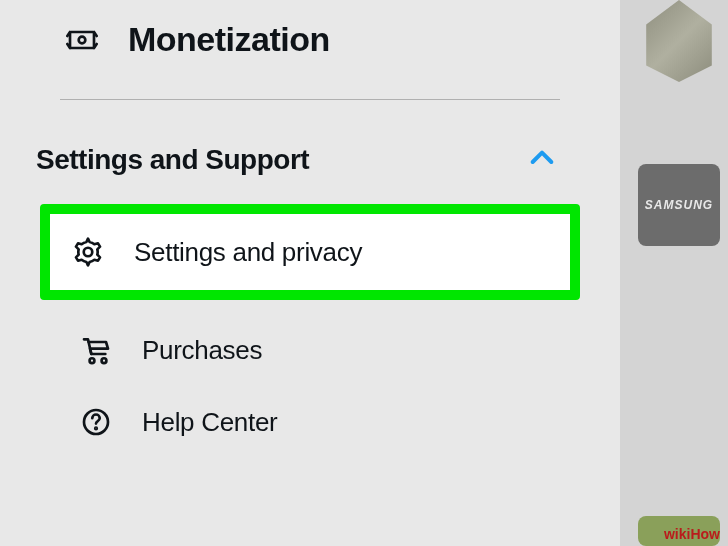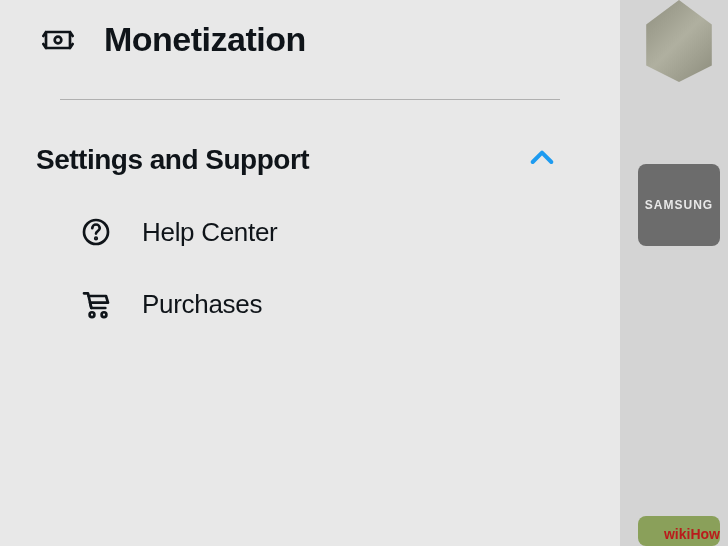--- a/index.html
+++ b/index.html
@@ -20,21 +20,21 @@
       left: 0;
       top: 0;
       width: 620px;
       height: 546px;
       background: #e8e8e8;
       padding: 0;
     }
     .menu-item-top {
       display: flex;
       align-items: center;
-      padding: 20px 40px;
+      padding: 20px 64px;
       gap: 28px;
     }
     .menu-item-top .label {
       font-size: 34px;
       font-weight: 800;
       color: #0f1419;
       letter-spacing: -0.5px;
     }
     .divider {
       border: none;
@@ -91,20 +91,21 @@
     }
     .highlighted-box .menu-item .icon-wrap {
       margin-left: 0;
     }
     .right-strip {
       position: absolute;
       right: 0;
       top: 0;
       width: 130px;
       height: 546px;
+      font-style: italic;
     }
     .thumb {
       width: 82px;
       height: 82px;
       border-radius: 8px;
       position: absolute;
       right: 8px;
     }
     .thumb-1 {
       top: 0;
@@ -160,44 +161,55 @@
 
   <div class="section-header">
     <span class="label">Settings and Support</span>
     <span class="icon-wrap">
       <svg viewBox="0 0 24 24" fill="none" stroke="#1d9bf0" stroke-width="3" stroke-linecap="round" stroke-linejoin="round">
         <polyline points="5 15 12 8 19 15"></polyline>
       </svg>
     </span>
   </div>
 
-
-  <div class="menu-lower">
+  <div class="highlighted-box">
     <div class="menu-item">
       <span class="icon-wrap">
         <svg viewBox="0 0 24 24" fill="none" stroke="#0f1419" stroke-width="2" stroke-linecap="round" stroke-linejoin="round">
-          <circle cx="12" cy="12" r="9"></circle>
-          <path d="M9.2 9.2 a2.8 2.8 0 0 1 5.6 0 c0 1.8 -2.8 2.2 -2.8 4"></path>
-          <circle cx="12" cy="16.8" r="0.6" fill="#0f1419"></circle>
+          <circle cx="12" cy="12" r="3.2"></circle>
+          <path d="M12 2 L13.2 4.5 A8 8 0 0 1 16.8 6.2 L19.5 5.5 L21 8 L19 10 A8 8 0 0 1 19 14 L21 16 L19.5 18.5 L16.8 17.8 A8 8 0 0 1 13.2 19.5 L12 22 L10.8 19.5 A8 8 0 0 1 7.2 17.8 L4.5 18.5 L3 16 L5 14 A8 8 0 0 1 5 10 L3 8 L4.5 5.5 L7.2 6.2 A8 8 0 0 1 10.8 4.5 Z"></path>
         </svg>
       </span>
-      <span class="label">Help Center</span>
+      <span class="label">Settings and privacy</span>
     </div>
-
+  </div>
+
+  <div class="menu-lower">
     <div class="menu-item">
       <span class="icon-wrap">
         <svg viewBox="0 0 24 24" fill="none" stroke="#0f1419" stroke-width="2" stroke-linecap="round" stroke-linejoin="round">
           <path d="M3 4 L6 4 L8.5 15 L19 15"></path>
           <path d="M8.5 15 L7.5 11 L21 11 L19.5 6 L6.5 6"></path>
           <circle cx="9" cy="20" r="1.8"></circle>
           <circle cx="18" cy="20" r="1.8"></circle>
         </svg>
       </span>
       <span class="label">Purchases</span>
     </div>
+
+    <div class="menu-item">
+      <span class="icon-wrap">
+        <svg viewBox="0 0 24 24" fill="none" stroke="#0f1419" stroke-width="2" stroke-linecap="round" stroke-linejoin="round">
+          <circle cx="12" cy="12" r="9"></circle>
+          <path d="M9.2 9.2 a2.8 2.8 0 0 1 5.6 0 c0 1.8 -2.8 2.2 -2.8 4"></path>
+          <circle cx="12" cy="16.8" r="0.6" fill="#0f1419"></circle>
+        </svg>
+      </span>
+      <span class="label">Help Center</span>
+    </div>
   </div>
 </div>
 
 <div class="right-strip">
   <div class="thumb thumb-1"></div>
   <div class="thumb thumb-2">
     <span>SAMSUNG</span>
   </div>
   <div class="thumb thumb-3"></div>
 </div>

